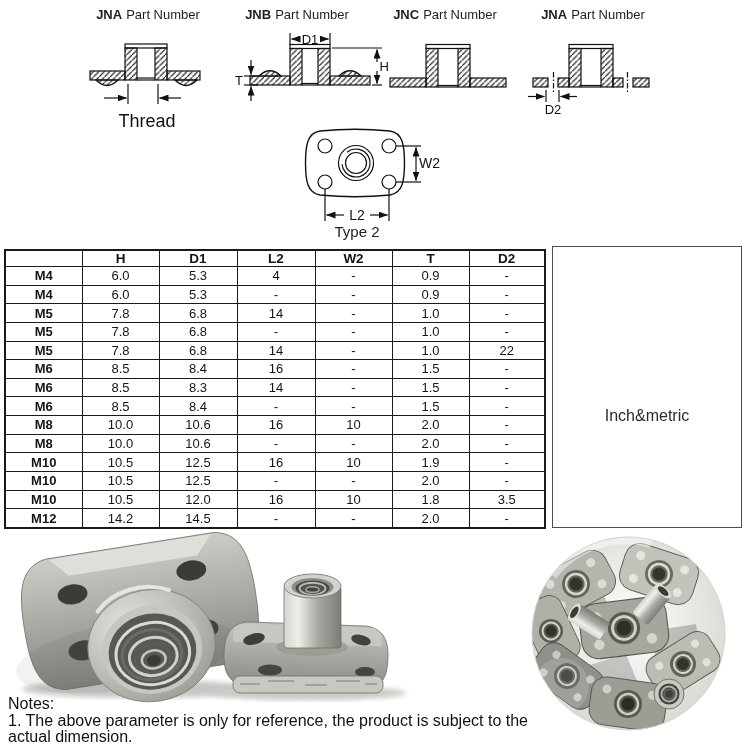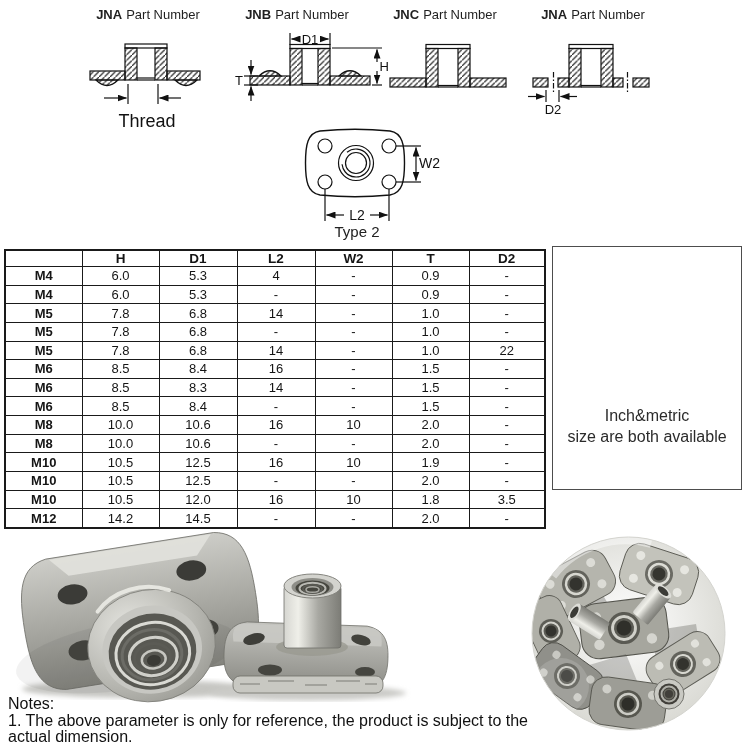--- a/index.html
+++ b/index.html
@@ -15,21 +15,21 @@
   .top-svg{position:absolute;left:0;top:0;}
 
   .spec-table{position:absolute;left:4px;top:249px;width:540px;height:280px;
               border-collapse:collapse;table-layout:fixed;font-size:13px;color:#151515;
               border:2px solid #1a1a1a;}
   .spec-table th,.spec-table td{border:1px solid #1a1a1a;text-align:center;vertical-align:middle;
               padding:0;font-weight:400;overflow:hidden;}
   .spec-table thead th{font-weight:700;font-size:13.5px;}
   .spec-table tbody th{font-weight:700;text-align:center;}
 
-  .side-box{position:absolute;left:552px;top:246px;width:190px;height:244px;
+  .side-box{position:absolute;left:552px;top:246px;width:190px;height:282px;
             border:1px solid #4d4d4d;box-sizing:border-box;text-align:center;
             font-size:16px;line-height:21px;color:#2b2b2b;}
   .side-box-inner{padding-top:158px;}
 
   .photo-left{position:absolute;left:0;top:523px;}
   .photo-circle{position:absolute;left:531px;top:536px;width:195px;height:195px;}
 
   .notes{position:absolute;left:8px;top:696px;width:560px;font-size:16px;
          line-height:16.5px;color:#111;}
 </style>
@@ -306,21 +306,20 @@
           <td>-</td>
           <td>2.0</td>
           <td>-</td>
         </tr>
       </tbody>
   </table>
 
   <div class="side-box">
     <div class="side-box-inner">
       <div>Inch&amp;metric</div>
-      <div>size are both available</div>
     </div>
   </div>
 
   <svg class="photo-left" width="490" height="185" viewBox="0 0 490 185">
     <defs>
       <linearGradient id="mA" x1="0" y1="0" x2="0" y2="1">
         <stop offset="0" stop-color="#cdcdc8"></stop>
           <stop offset="0.5" stop-color="#a9a9a3"></stop>
           <stop offset="1" stop-color="#84847e"></stop>
       </linearGradient>

